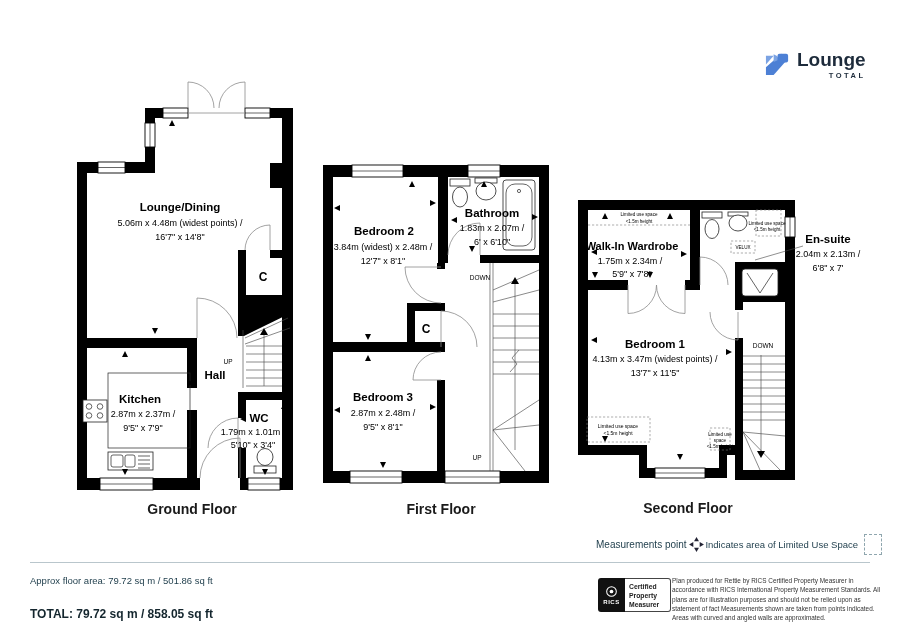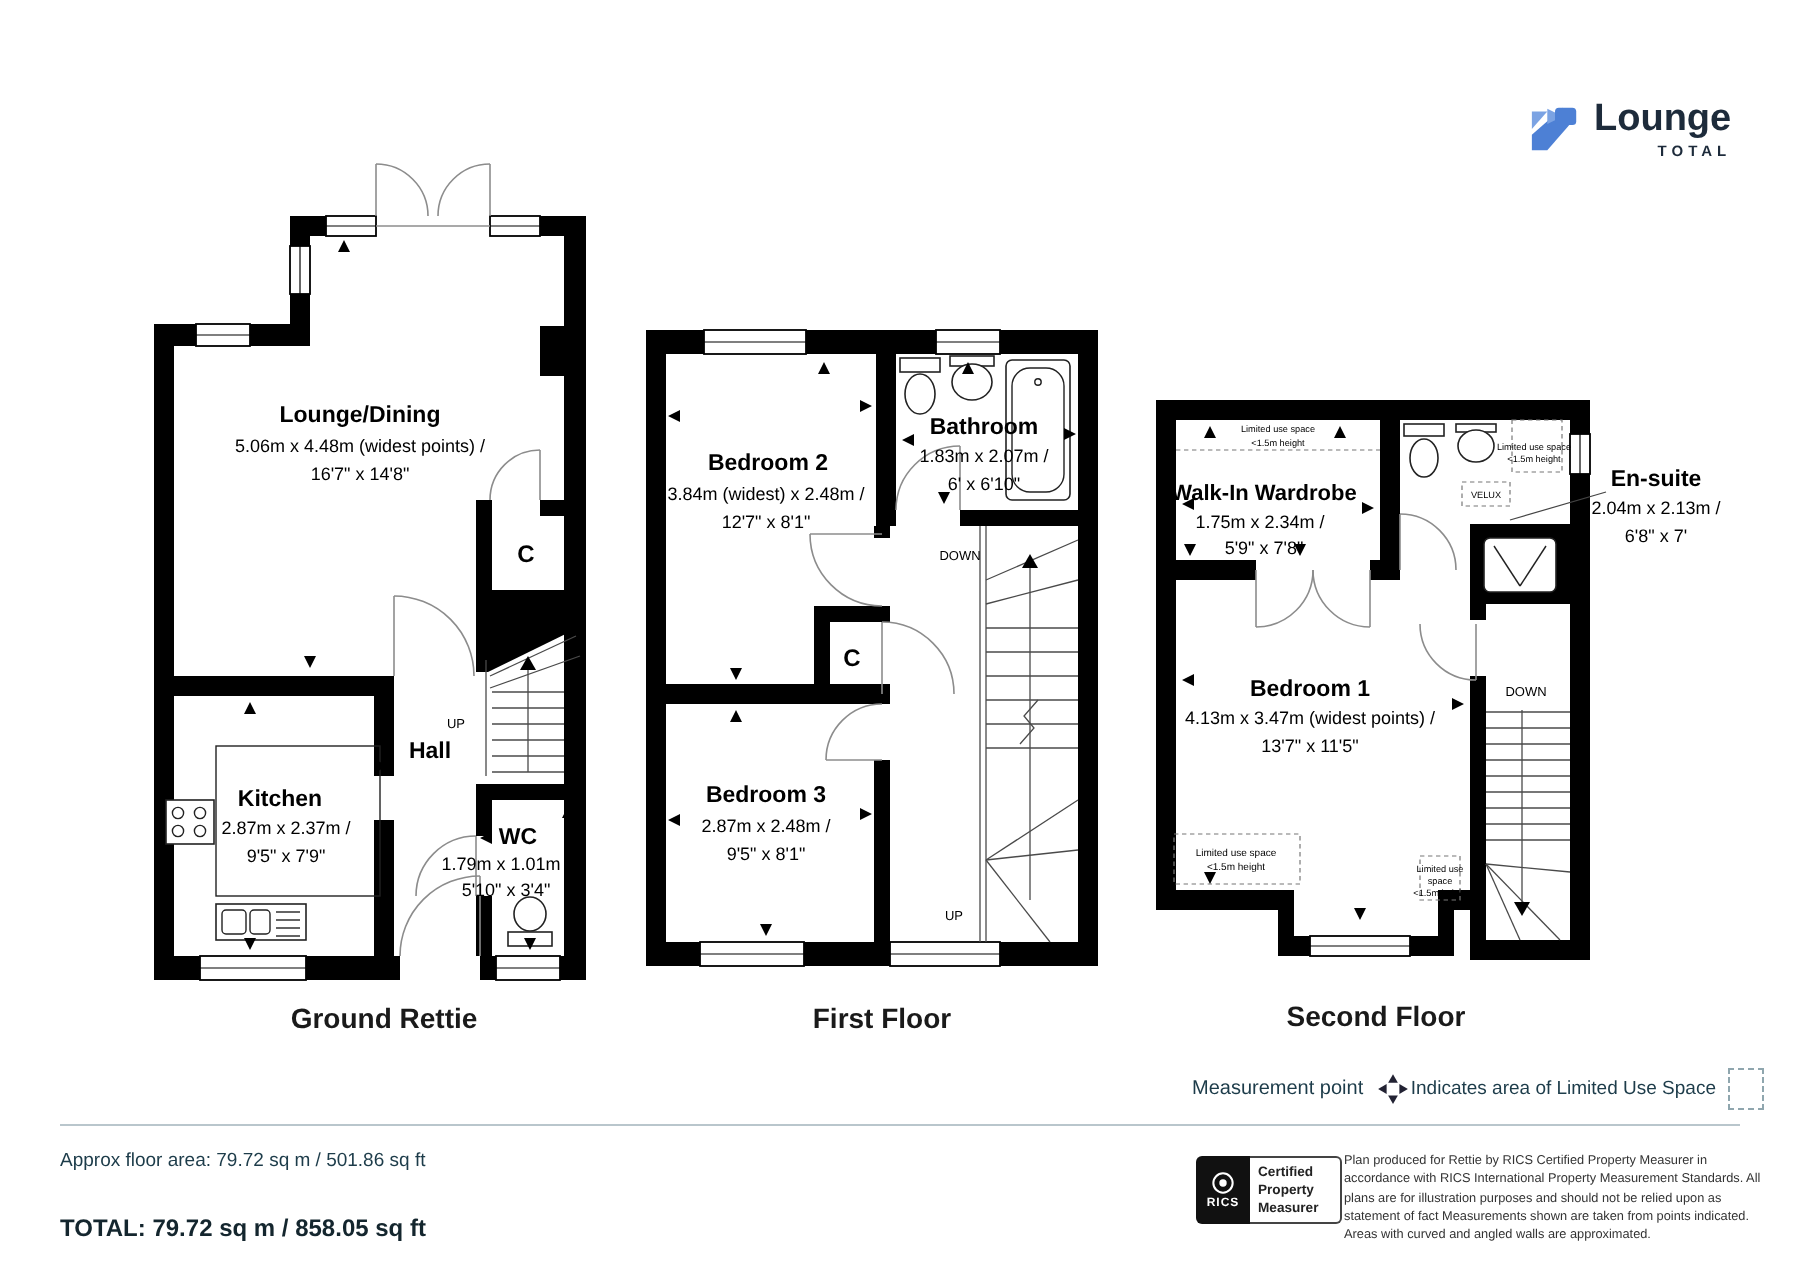--- a/index.html
+++ b/index.html
@@ -356,26 +356,26 @@
     <text class="rd" x="80" y="172">4.13m x 3.47m (widest points) /</text>
     <text class="rd" x="80" y="186">13'7" x 11'5"</text>
     <text class="tiny" x="188" y="158">DOWN</text>
     <text class="micro" x="43" y="238" style="font-size:5px">Limited use space</text>
     <text class="micro" x="43" y="245" style="font-size:5px">&lt;1.5m height</text>
     <text class="micro" x="145" y="246">Limited use</text>
     <text class="micro" x="145" y="252">space</text>
     <text class="micro" x="145" y="258">&lt;1.5m height</text>
   </svg>
 
-  <div class="floor-label" style="left:112px;top:501px">Ground Rettie</div>
+  <div class="floor-label" style="left:112px;top:501px">Ground Floor</div>
   <div class="floor-label" style="left:608px;top:500px">Second Floor</div>
   <div class="floor-label" style="left:361px;top:501px">First Floor</div>
 
 
-  <div class="legend-measure">Measurement point</div>
+  <div class="legend-measure">Measurements point</div>
   <svg class="measure-icon" width="17" height="17" viewBox="0 0 16 16">
     <polygon fill="#223" points="8,1 5.7,5 10.3,5"></polygon>
     <polygon fill="#223" points="8,15 5.7,11 10.3,11"></polygon>
     <polygon fill="#223" points="1,8 5,5.7 5,10.3"></polygon>
     <polygon fill="#223" points="15,8 11,5.7 11,10.3"></polygon>
   </svg>
   <div class="legend-lus">Indicates area of  Limited Use Space</div>
   <div class="lus-box"></div>
 
   <div class="divider"></div>

